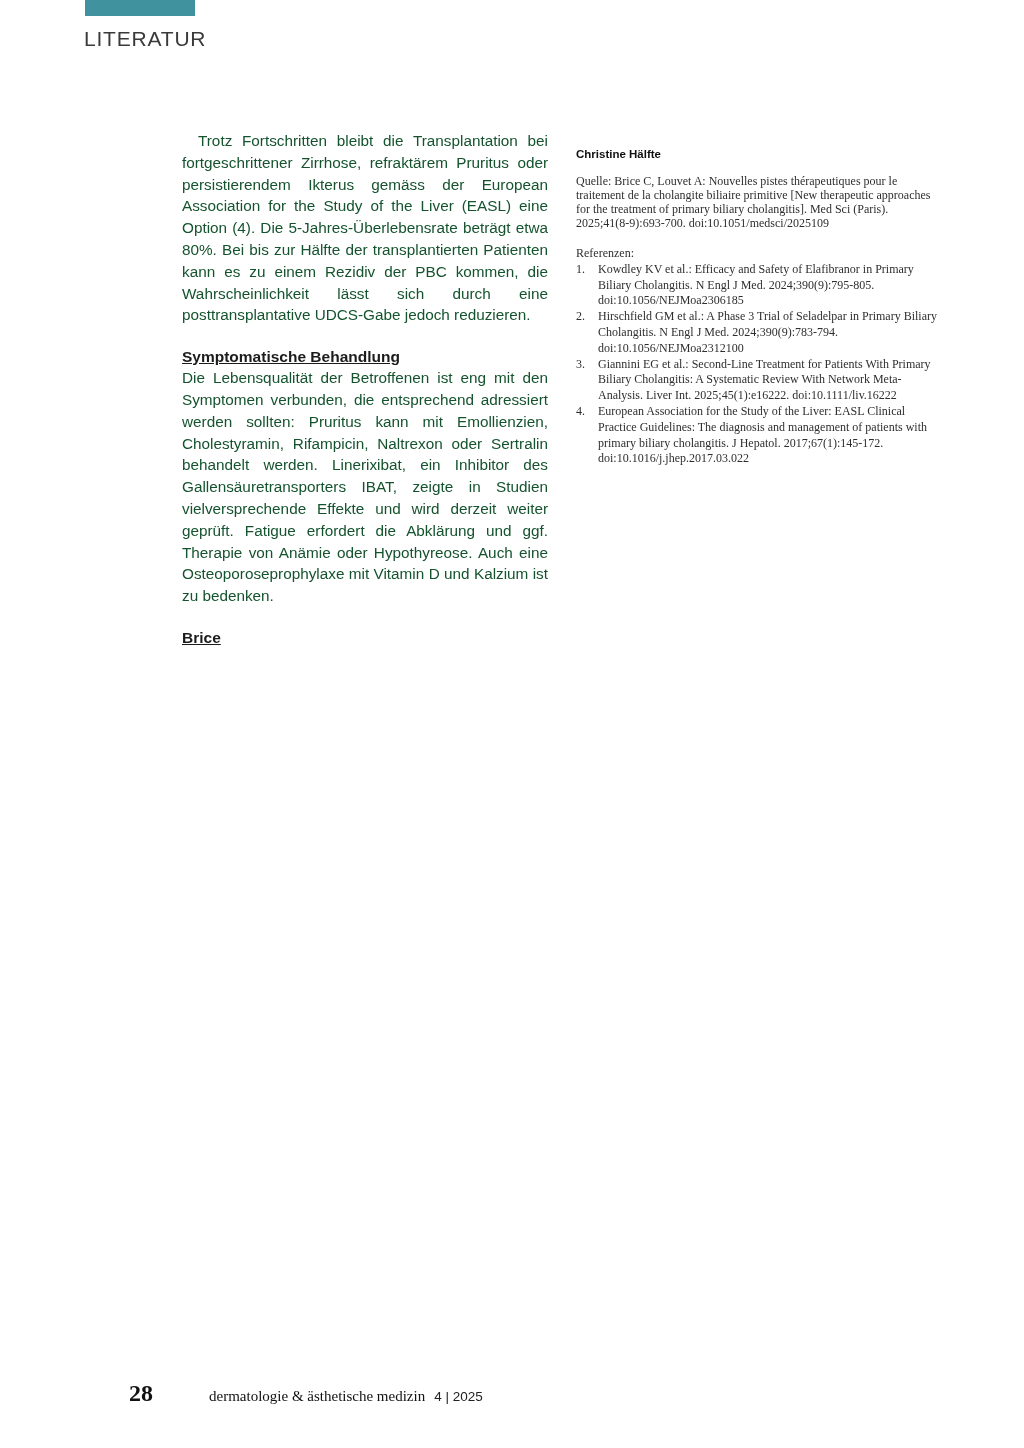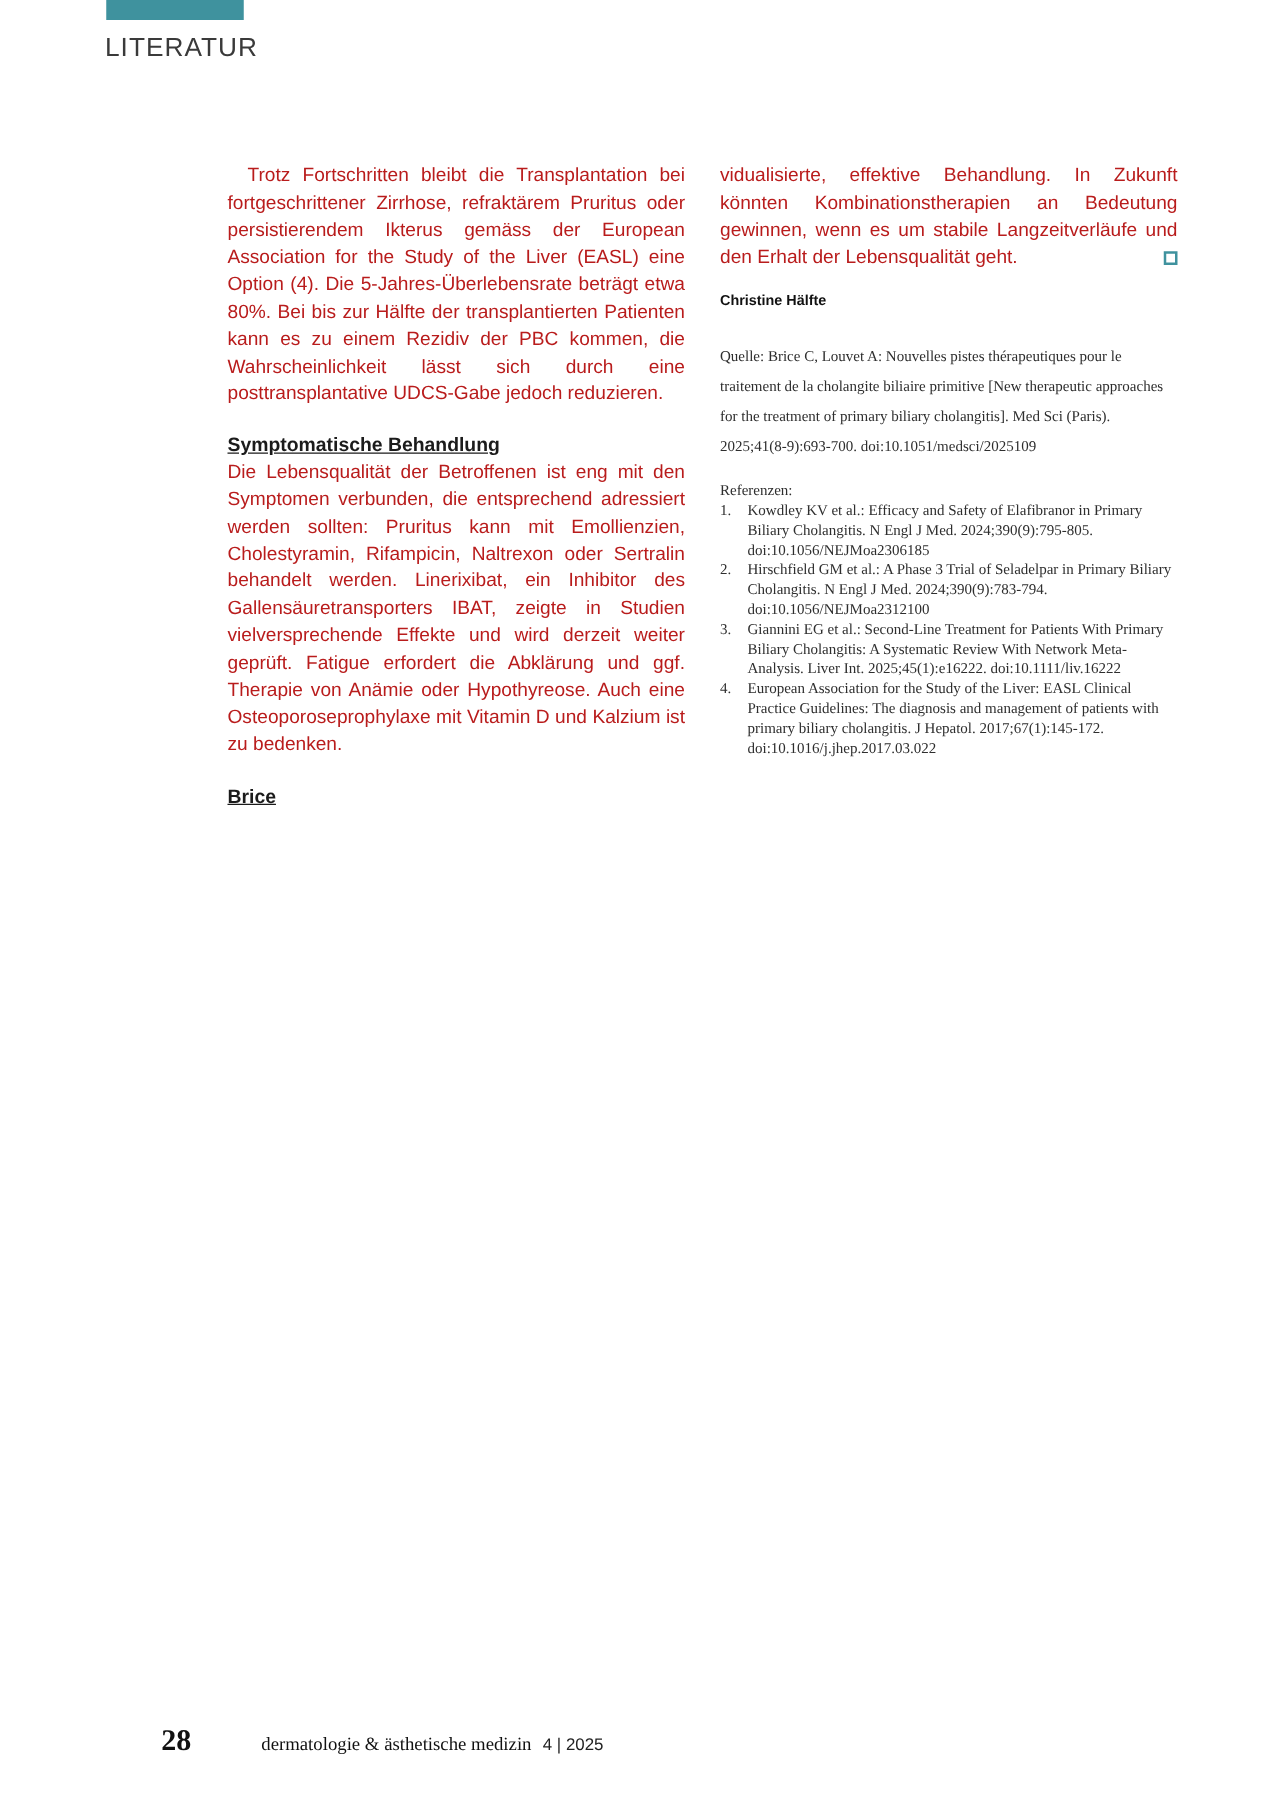--- a/index.html
+++ b/index.html
@@ -26,21 +26,21 @@
   .columns {
     position: absolute; left: 182px; top: 130px;
     width: 760px;
     display: flex; gap: 28px;
   }
   .col { width: 366px; }
   .body-par {
     margin: 0;
     font-size: 15.3px; line-height: 21.8px;
     text-align: justify;
-    color: #b91c1c;
+    color: #14532d;
   }
   .indent { text-indent: 16px; }
   .subhead {
     margin: 22px 0 1px 0;
     font-size: 15.5px; font-weight: 700;
     color: #1b1b1b;
     text-decoration: underline;
   }
   .cont { position: relative; }
   .endmark {
@@ -48,23 +48,23 @@
     width: 7px; height: 7px;
     border: 2px solid #3F929E;
     background: #ffffff;
   }
   .author {
     margin-top: 18px;
     font-size: 11.5px; font-weight: 700;
     color: #111111;
   }
   .source {
-    margin: 26px 0 0 0;
+    margin: 14px 0 0 0;
     font-family: "Liberation Serif", serif;
-    font-size: 12px; line-height: 24px;
+    font-size: 12px; line-height: 14px;
     color: #2e2e2e;
     text-align: left;
   }
   .ref-label {
     margin-top: 16px;
     font-family: "Liberation Serif", serif;
     font-size: 12px; line-height: 15.8px;
     color: #2e2e2e;
   }
   .refs {
@@ -113,21 +113,20 @@
     <div class="col">
       <p class="body-par indent">Trotz Fortschritten bleibt die Transplantation bei fortgeschrittener Zirrhose, refraktärem Pruritus oder persistierendem Ikterus gemäss der European Association for the Study of the Liver (EASL) eine Option (4). Die 5-Jahres-Überlebensrate beträgt etwa 80%. Bei bis zur Hälfte der transplantierten Patienten kann es zu einem Rezidiv der PBC kommen, die Wahrscheinlichkeit lässt sich durch eine posttransplantative UDCS-Gabe jedoch reduzieren.</p>
 
       <h2 class="subhead">Symptomatische Behandlung</h2>
       <p class="body-par">Die Lebensqualität der Betroffenen ist eng mit den Symptomen verbunden, die entsprechend adressiert werden sollten: Pruritus kann mit Emollienzien, Cholestyramin, Rifampicin, Naltrexon oder Sertralin behandelt werden. Linerixibat, ein Inhibitor des Gallensäuretransporters IBAT, zeigte in Studien vielversprechende Effekte und wird derzeit weiter geprüft. Fatigue erfordert die Abklärung und ggf. Therapie von Anämie oder Hypothyreose. Auch eine Osteoporoseprophylaxe mit Vitamin D und Kalzium ist zu bedenken.</p>
 
       <h2 class="subhead">Brice</h2>
     </div>
 
     <div class="col">
-      <p class="body-par cont"><span>vidualisierte, effektive Behandlung. In Zukunft könnten Kombinationstherapien an Bedeutung gewinnen, wenn es um stabile Langzeitverläufe und den Erhalt der Lebensqualität geht.</span><span class="endmark"></span></p>
 
       <div class="author">Christine Hälfte</div>
 
       <p class="source">Quelle: Brice C, Louvet A: Nouvelles pistes thérapeutiques pour le traitement de la cholangite biliaire primitive [New therapeutic approaches for the treatment of primary biliary cholangitis]. Med Sci (Paris). 2025;41(8-9):693-700. doi:10.1051/medsci/2025109</p>
 
       <div class="ref-label">Referenzen:</div>
 
       <ol class="refs">
           <li class="ref-item">
           <span class="ref-num">1.</span>

